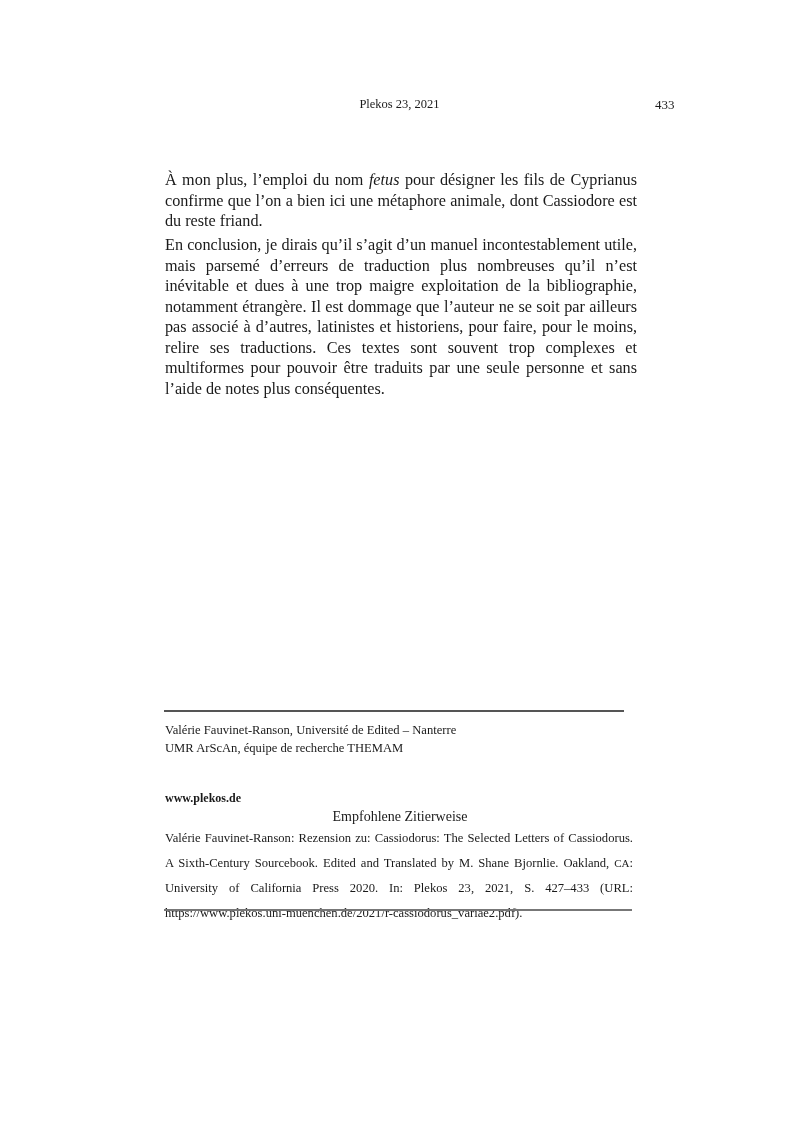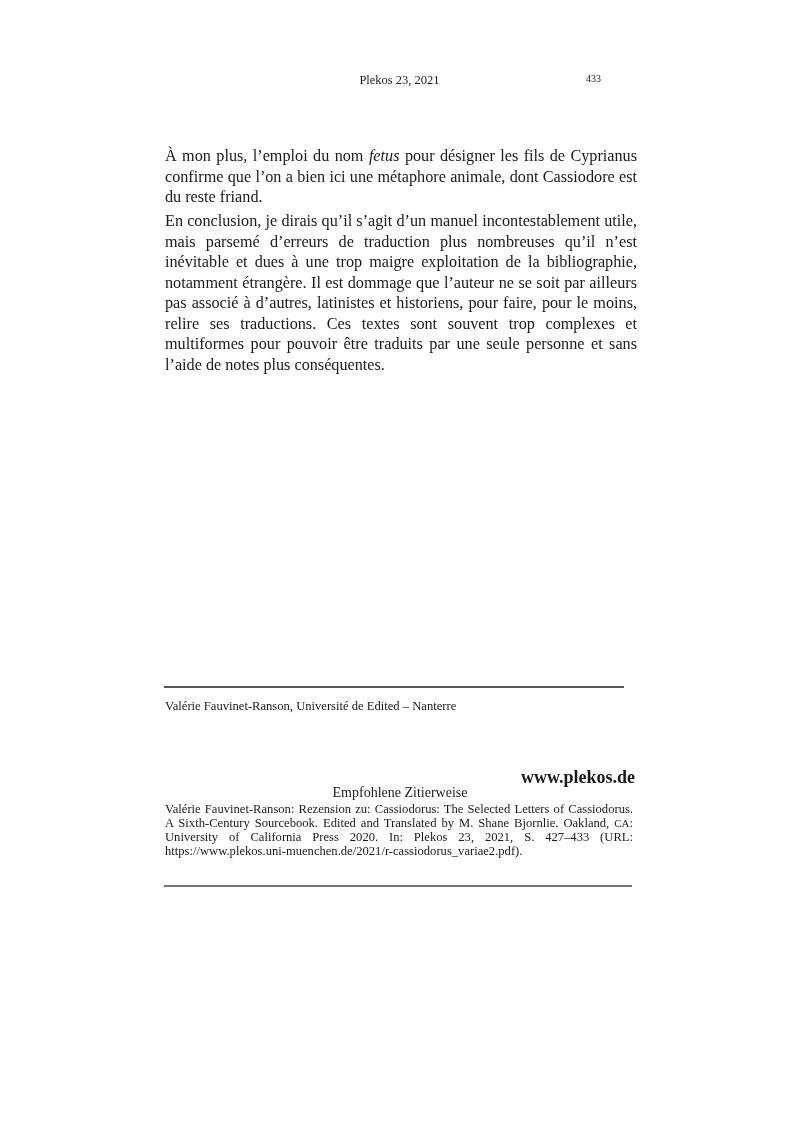--- a/index.html
+++ b/index.html
@@ -1,37 +1,37 @@
 <!DOCTYPE html>
 <html><head>
 <meta charset="utf-8">
 <style>
   html, body { margin: 0; padding: 0; background: #ffffff; }
   body { width: 799px; height: 1131px; position: relative; overflow: hidden;
          font-family: "Liberation Serif", "DejaVu Serif", serif; color: #1a1a1a; }
-  .abs { position: absolute; }
+  .abs { position: absolute; margin-top: 24px; }
   .running-head { top: 73px; left: 0; width: 799px; text-align: center;
                   font-size: 12.5px; }
-  .page-number { top: 73px; left: 586px; font-size: 10px; }
+  .page-number { top: 73px; left: 655px; font-size: 13px; }
   .main { left: 165px; width: 472px; font-size: 16.2px; line-height: 20.5px;
           text-align: justify; }
   .main p { margin: 0; }
   .para1 { top: 146px; }
   .para2 { top: 211px; font-family: Liberation Serif, serif; }
   .rule { height: 1.5px; background: #555; }
   .rule-top { top: 686px; left: 164px; width: 460px; }
   .rule-bottom { top: 885px; left: 164px; width: 468px; background: #777; height: 2px; }
   .affil { left: 165px; top: 698px; font-size: 12.6px; line-height: 17.5px; }
   .affil div { white-space: nowrap; }
-  .site { top: 767px; left: 165px; width: 470px; text-align: right;
-          font-size: 18px; font-weight: bold; }
+  .site { top: 767px; left: 165px; width: 470px; text-align: left;
+          font-size: 12px; font-weight: bold; }
   .cite-head { top: 785px; left: 165px; width: 470px; text-align: center;
                font-size: 14px; }
   .cite { top: 802px; left: 165px; width: 468px; font-size: 12.6px;
-          line-height: 14px; text-align: justify; }
+          line-height: 25px; text-align: justify; }
   .sc { font-variant: small-caps; font-size: 11px; }
   i { font-style: italic; }
 </style>
 </head>
 <body>
 
 <div class="abs running-head">Plekos 23, 2021</div>
 <div class="abs page-number">433</div>
 
 <div class="abs main para1">
@@ -39,19 +39,20 @@
 </div>
 
 <div class="abs main para2">
   <p>En conclusion, je dirais qu’il s’agit d’un manuel incontestablement utile, mais parsemé d’erreurs de traduction plus nombreuses qu’il n’est inévitable et dues à une trop maigre exploitation de la bibliographie, notamment étrangère. Il est dommage que l’auteur ne se soit par ailleurs pas associé à d’autres, latinistes et historiens, pour faire, pour le moins, relire ses traductions. Ces textes sont souvent trop complexes et multiformes pour pouvoir être traduits par une seule personne et sans l’aide de notes plus conséquentes.</p>
 </div>
 
 <div class="abs rule rule-top"></div>
 
 <div class="abs affil">
   <div>Valérie Fauvinet-Ranson, Université de Edited – Nanterre</div>
+  <div>UMR ArScAn, équipe de recherche THEMAM</div>
 </div>
 
 <div class="abs site">www.plekos.de</div>
 <div class="abs cite-head">Empfohlene Zitierweise</div>
 <div class="abs cite"><span>Valérie Fauvinet-Ranson: Rezension zu: Cassiodorus: The Selected Letters of Cassiodorus. A Sixth-Century Sourcebook. Edited and Translated by M. Shane Bjornlie. Oakland, </span><span class="sc">CA</span><span>: University of California Press 2020. In: Plekos 23, 2021, S. 427–433 (URL: https://www.plekos.uni-muenchen.de/2021/r-cassiodorus_variae2.pdf).</span></div>
 
 <div class="abs rule rule-bottom"></div>
 
 </body></html>

